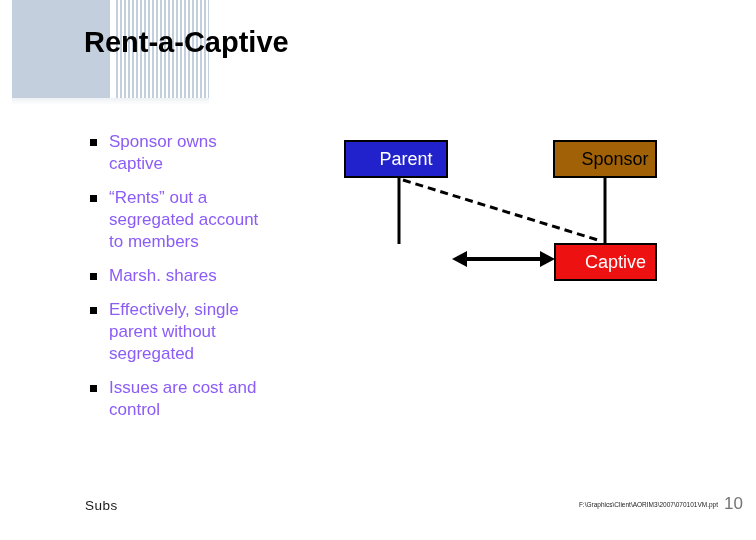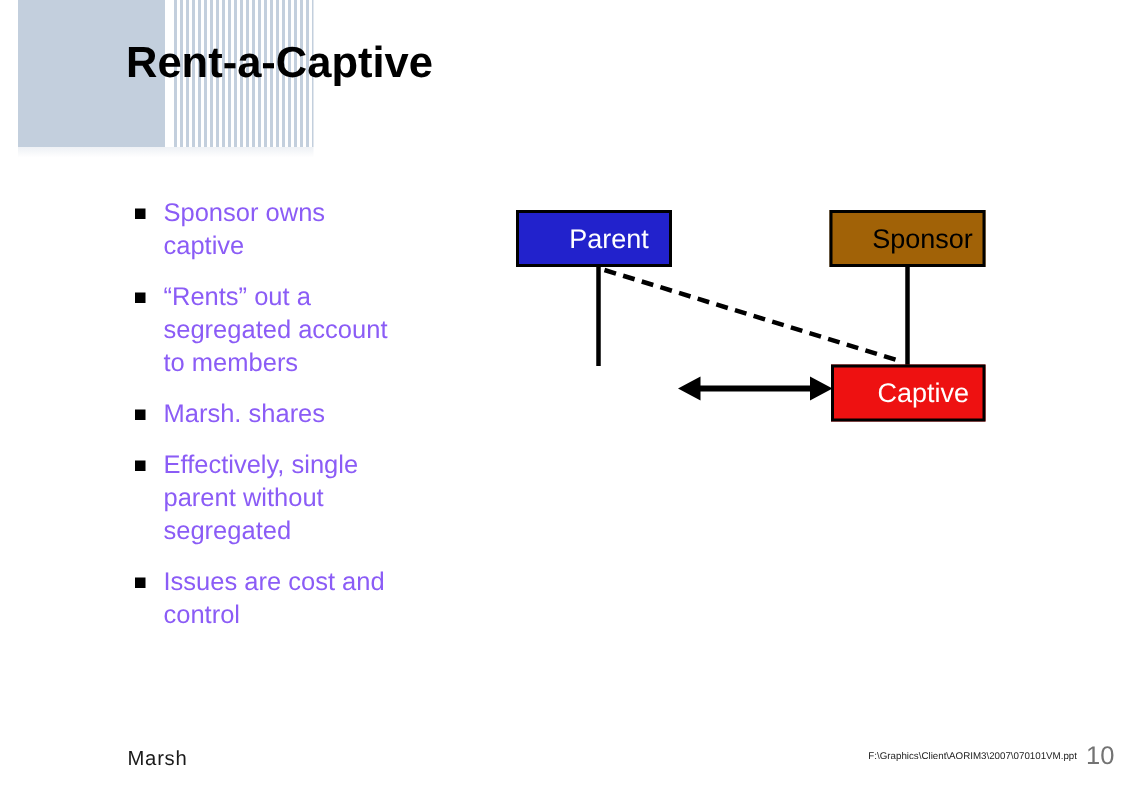--- a/index.html
+++ b/index.html
@@ -165,17 +165,17 @@
   <div class="node node-parent">
     <span>Parent</span>
   </div>
   <div class="node node-sponsor">
     <span>Sponsor</span>
   </div>
   <div class="node node-captive">
     <span>Captive</span>
   </div>
 
-  <div class="footer-brand">Marsh</div>
+  <div class="footer-brand">Subs</div>
   <div class="footer-path">F:\Graphics\Client\AORIM3\2007\070101VM.ppt</div>
   <div class="footer-page">10</div>
 
 </div>
 
 </body></html>

